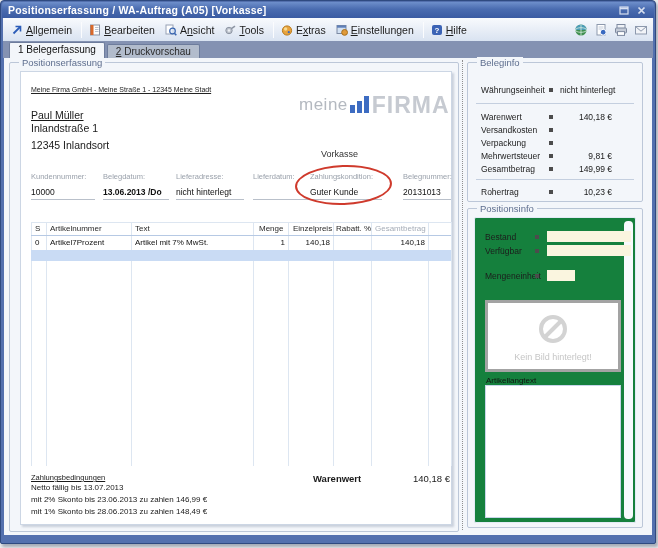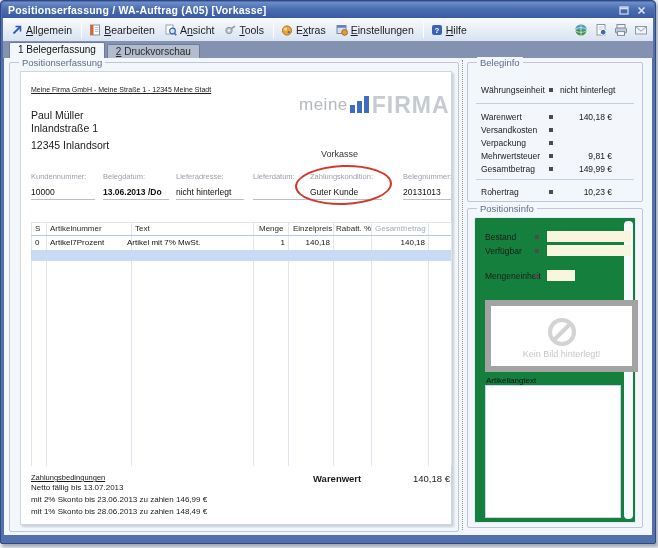--- a/index.html
+++ b/index.html
@@ -42,21 +42,21 @@
   .gb-label { position:absolute; top:-6px; left:9px; background:#f3f6fa; padding:0 3px; font-size:9.5px; color:#5e6e8e; white-space:nowrap; }
 
   .main-group { left:5px; top:4px; width:450px; height:470px; }
 
   
   .page { position:absolute; left:10px; top:8px; width:432px; height:454px; background:#fff;
     border:1px solid #ccd6e4; box-shadow:2px 2px 2px rgba(150,162,185,.45); }
 
   .sender { position:absolute; left:10px; top:14px; font-size:7px; color:#222; text-decoration:underline; white-space:nowrap; }
   .addr1 { position:absolute; left:10px; top:24px; font-size:10.5px; white-space:nowrap; }
-  .addr2 { position:absolute; left:10px; top:37px; font-size:10.5px; white-space:nowrap; }
+  .addr2 { position:absolute; left:10px; top:37px; font-size:10.5px; white-space:nowrap;text-decoration:underline; }
   .addr3 { position:absolute; left:10px; top:50px; font-size:10.5px; white-space:nowrap; }
   .city  { position:absolute; left:10px; top:67px; font-size:10.5px; white-space:nowrap; }
 
   .logo { position:absolute; left:278px; top:24px; height:30px; display:flex; align-items:flex-start; }
   .logo .w1 { font-size:17px; color:#b4b9c0; line-height:1; letter-spacing:.5px; }
   .logo .bars { display:flex; align-items:flex-end; gap:2px; margin:0 3px 1px 2px; }
   .logo .bar { width:5px; background:#3d6cc2; }
   .logo .b1{height:8px;} .logo .b2{height:12px;} .logo .b3{height:17px;}
   .logo .w2 { font-size:23px; font-weight:bold; color:#c6cad1; line-height:.85; letter-spacing:1px; }
 
@@ -103,21 +103,21 @@
 
   .positionsinfo-group { left:463px; top:150px; width:176px; height:320px; }
   .pi-panel { position:absolute; left:6px; top:8px; width:162px; height:306px; background:#15803d; border:1px solid #e2eaf5; border-radius:2px; }
   .pi-scroll { position:absolute; right:2px; top:3px; bottom:3px; width:9px; background:#f7fafd; border-radius:4px; }
   .pirow { position:absolute; height:12px; width:100%; }
   .pirow .pl { position:absolute; left:10px; font-size:8.5px; color:#1c1c1c; white-space:nowrap; }
   .pirow .peq { position:absolute; left:60px; top:3px; width:4px; height:4px; background:#4c4c4c; }
   .cream { position:absolute; left:72px; top:-1px; height:11px; background:#faf5df; }
   .cream.wide { width:84px; } .cream.narrow { width:28px; }
 
-  .noimg { position:absolute; left:10px; top:82px; width:153px; height:72px; background:#fff; border:6px solid #a3a3a3; }
+  .noimg { position:absolute; left:10px; top:82px; width:136px; height:72px; background:#fff; border:3px solid #a3a3a3; }
   .noimg-circle { position:absolute; left:50%; top:12px; transform:translateX(-50%); width:28px; height:28px;
     border:4px solid #d3d3d3; border-radius:50%; }
   .noimg-circle::after { content:""; position:absolute; left:-1px; top:8px; width:22px; height:4px; background:#d3d3d3; transform:rotate(-45deg); }
   .noimg-text { position:absolute; left:0; right:0; bottom:7px; text-align:center; font-size:9px; color:#c6c6c6; white-space:nowrap; }
 
   .longtext-label { position:absolute; left:11px; top:158px; font-size:8px; color:#111; white-space:nowrap; }
   .longtext-box { position:absolute; left:10px; top:167px; width:136px; height:133px; background:#fff; border:1px solid #c8d5ea; }
 </style>
 </head>
 <body>
@@ -307,21 +307,21 @@
           <div class="th" style="left:4px">S</div>
           <div class="th" style="left:19px">Artikelnummer</div>
           <div class="th" style="left:104px">Text</div>
           <div class="th" style="left:228px">Menge</div>
           <div class="th" style="left:262px">Einzelpreis</div>
           <div class="th" style="left:305px">Rabatt. %</div>
           <div class="th dim" style="left:344px">Gesamtbetrag</div>
 
           <div class="td" style="left:4px">0</div>
           <div class="td" style="left:19px">Artikel7Prozent</div>
-          <div class="td" style="left:96px">Artikel mit 7% MwSt.</div>
+          <div class="td" style="left:104px">Artikel mit 7% MwSt.</div>
           <div class="td ralign" style="left:222px;width:32px">1</div>
           <div class="td ralign" style="left:257px;width:42px">140,18</div>
           <div class="td ralign" style="left:302px;width:35px"></div>
           <div class="td ralign" style="left:340px;width:54px">140,18</div>
 
           <div class="selrow"></div>
         </div>
 
         <div class="pay-h">Zahlungsbedingungen</div>
         <div class="pay-l1">Netto fällig bis 13.07.2013</div>

